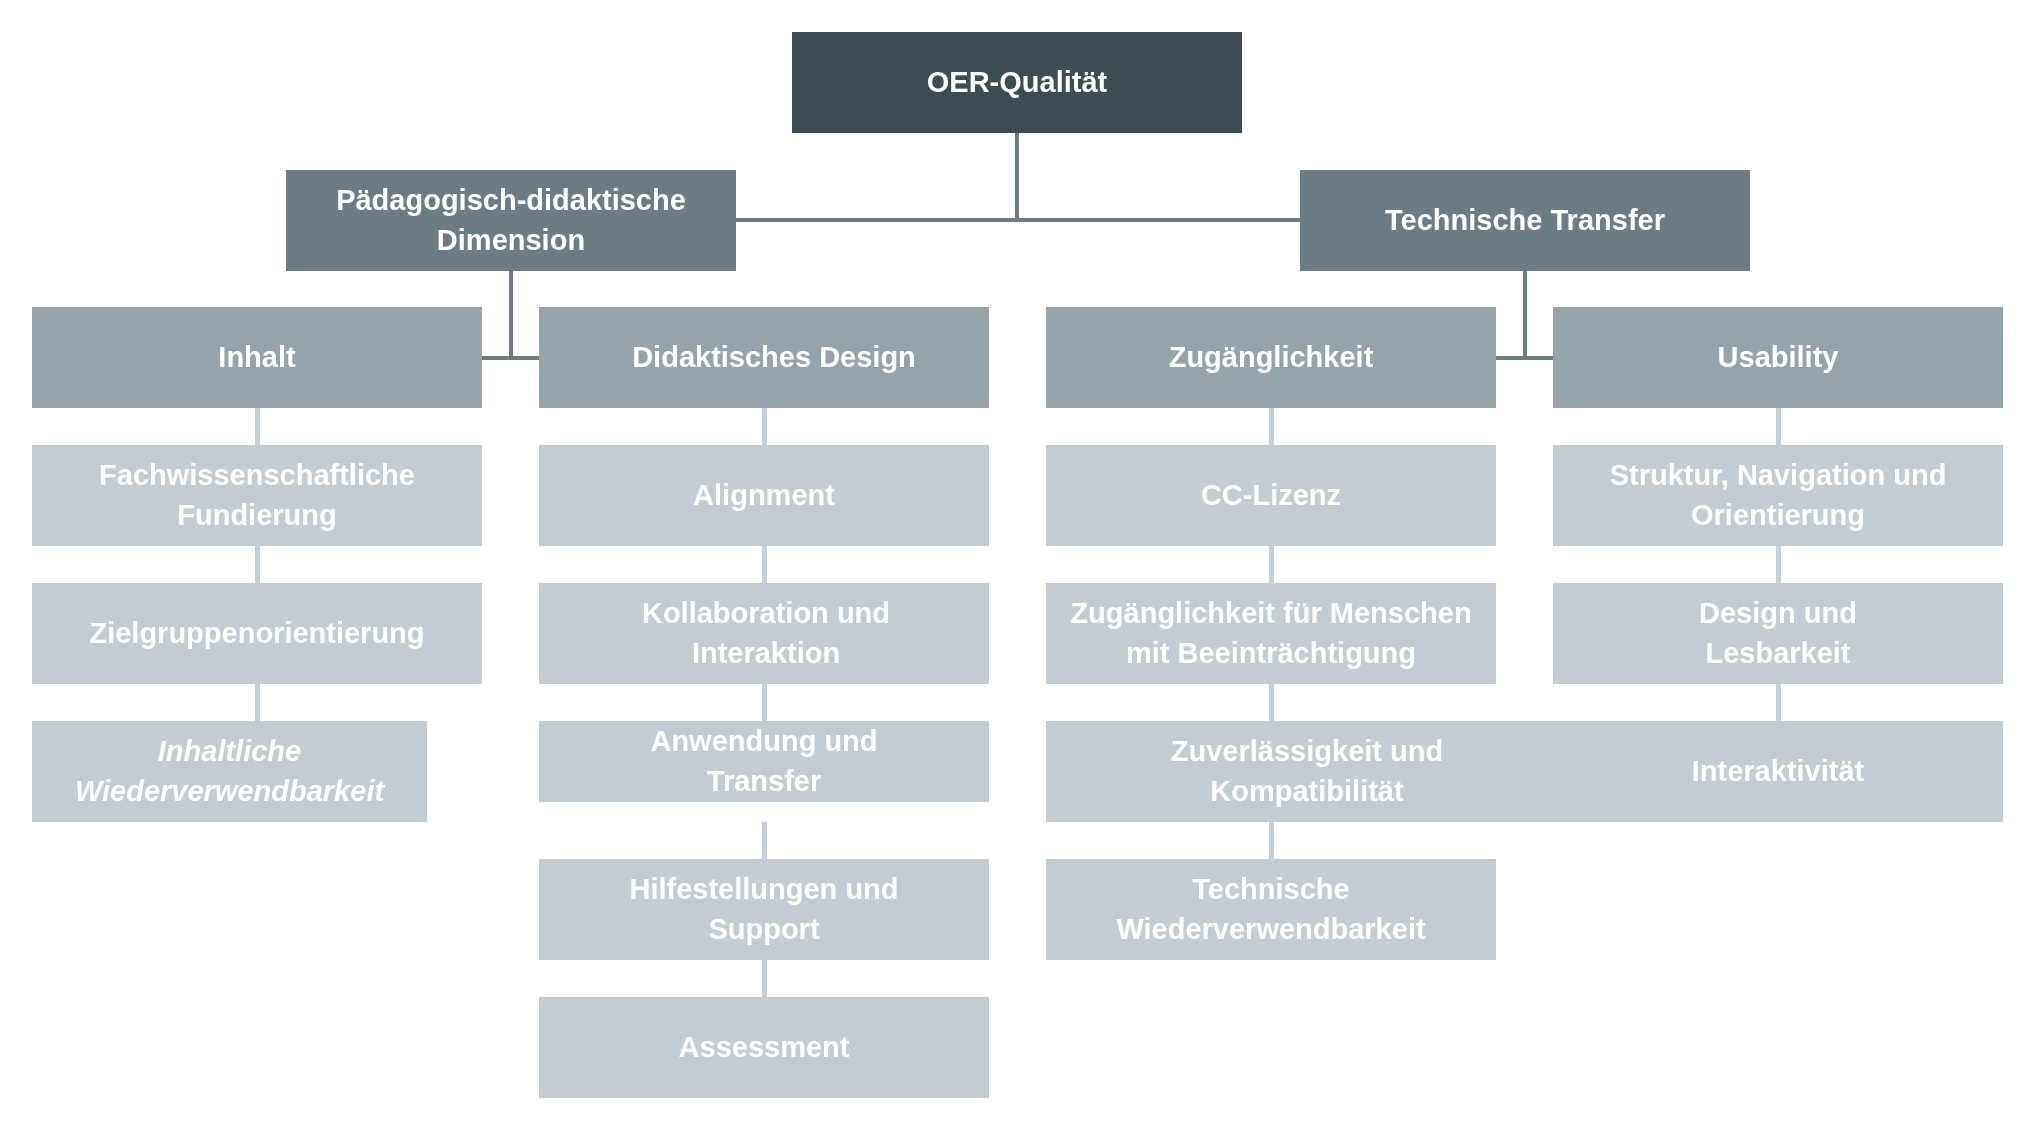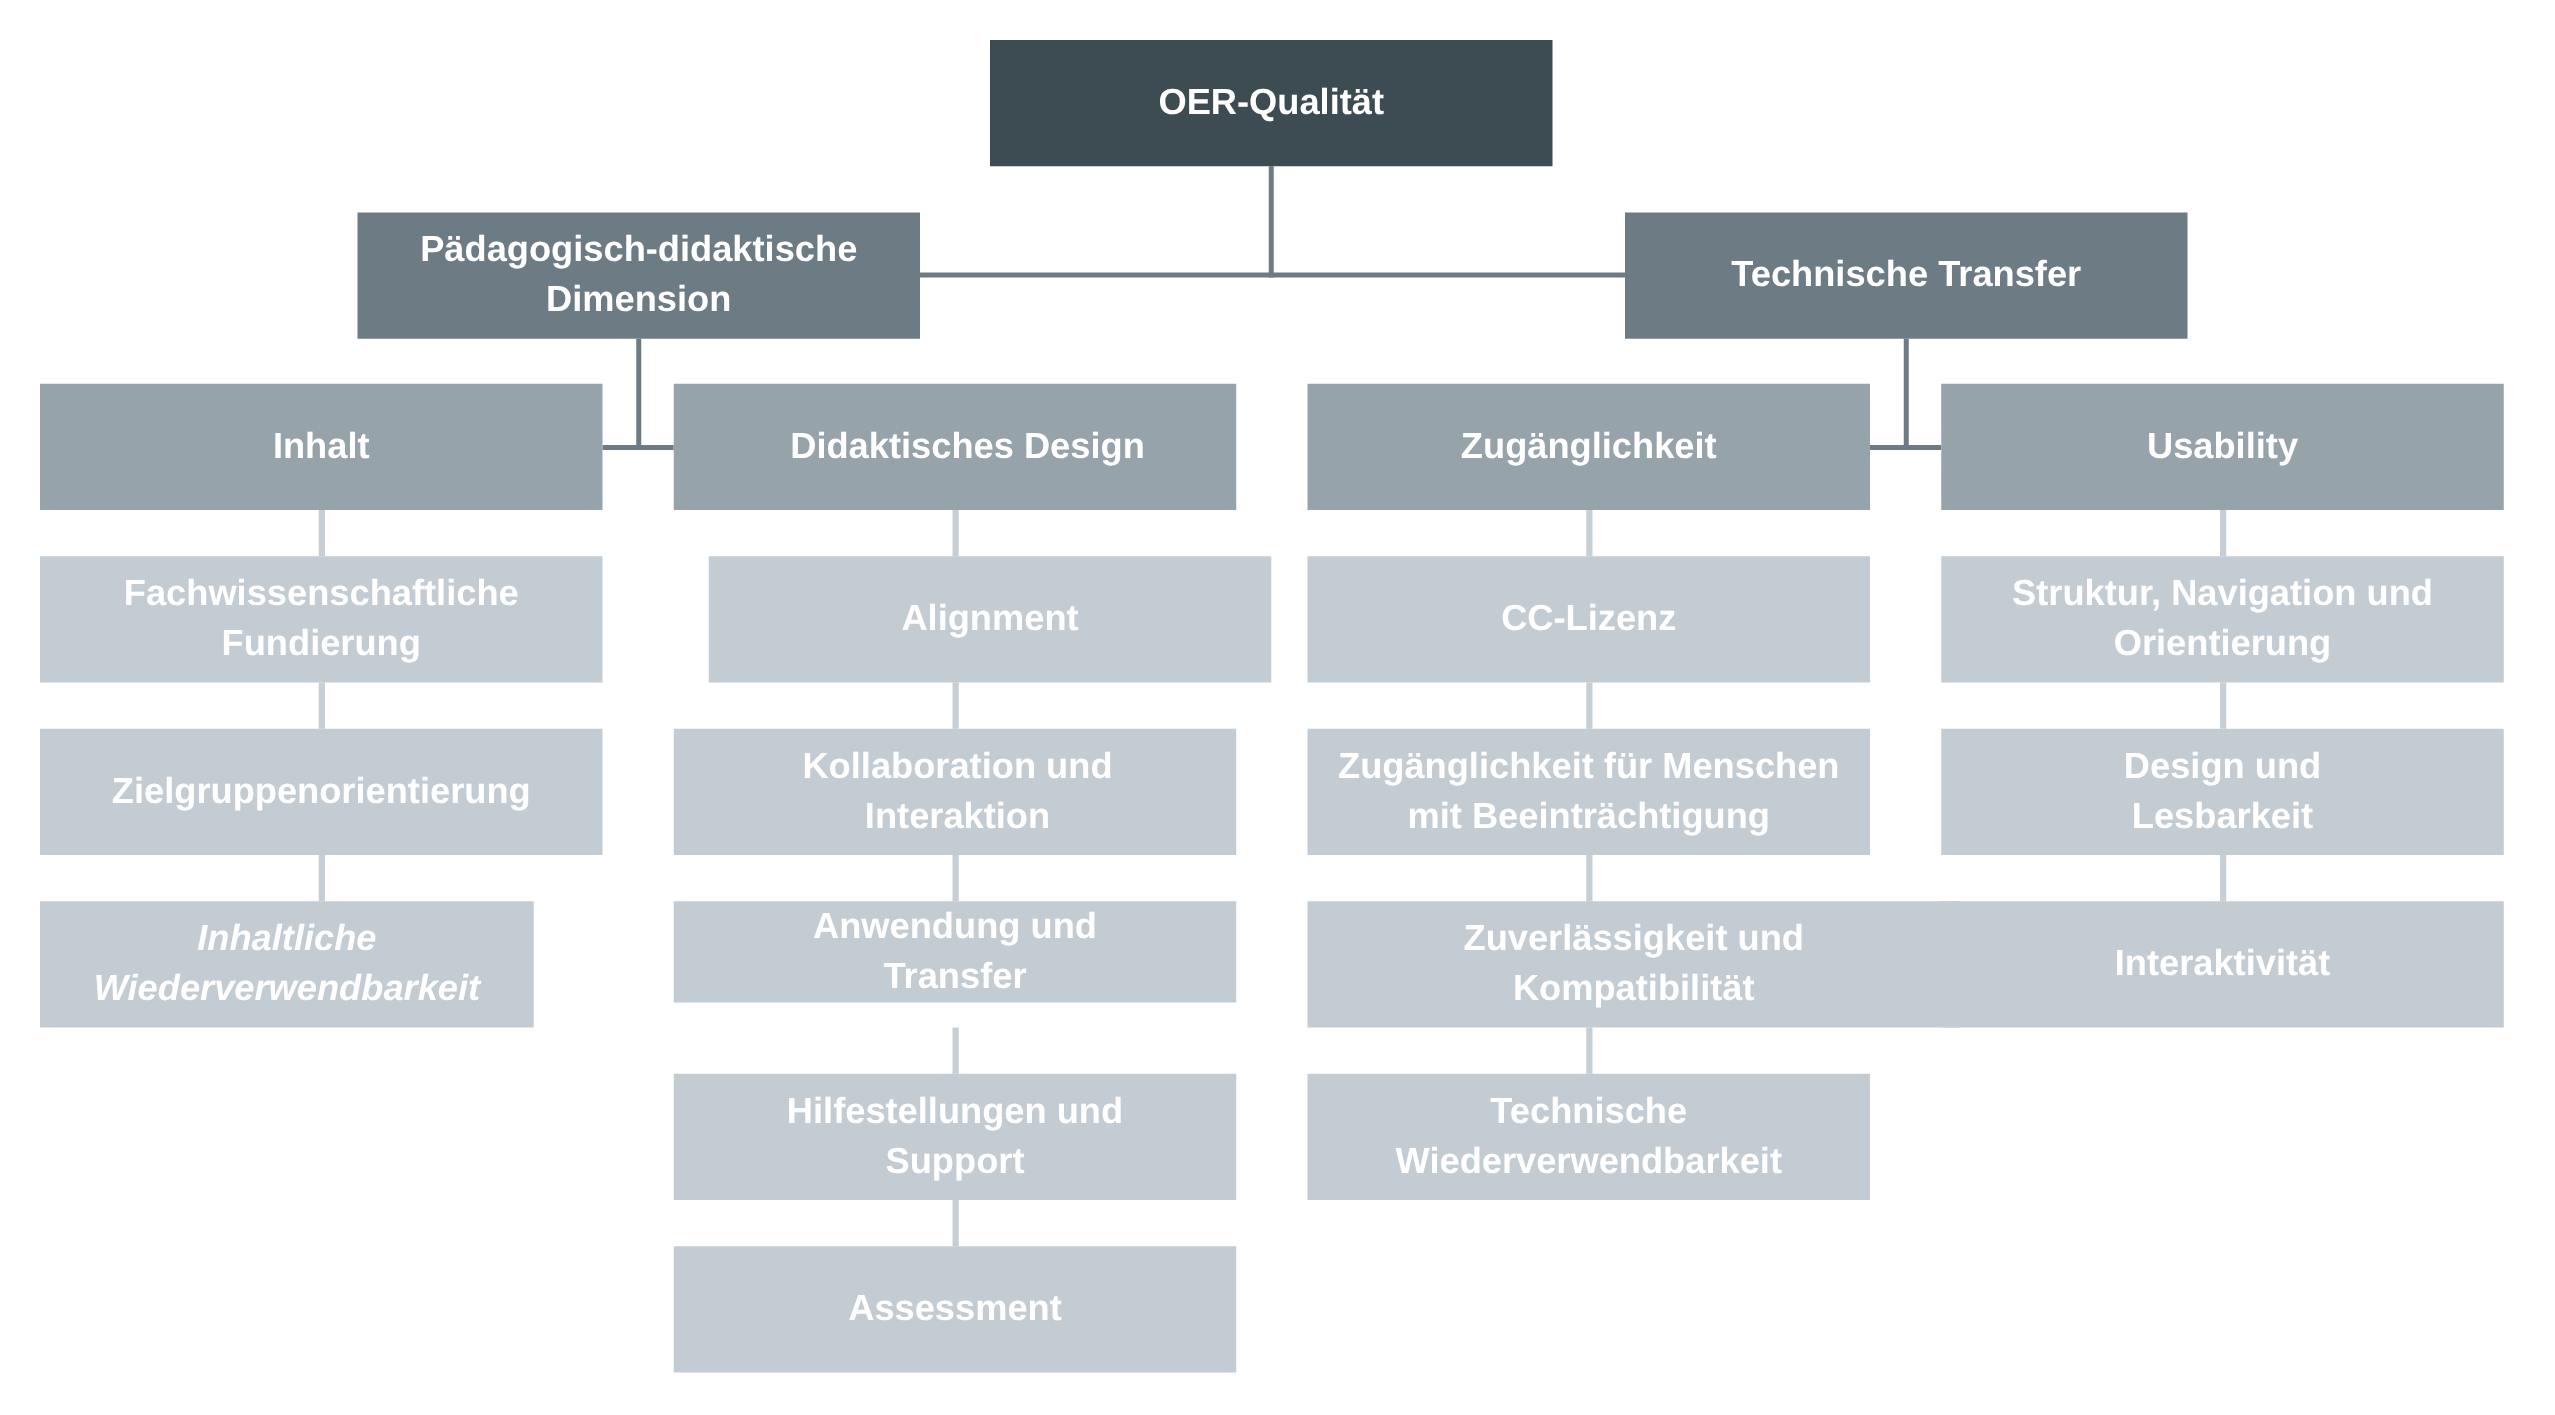--- a/index.html
+++ b/index.html
@@ -80,21 +80,21 @@
   <div class="box header" style="left:539px; top:307px; width:450px; height:101px;padding-left:40px;">Didaktisches Design</div>
   <div class="box header" style="left:1046px; top:307px; width:450px; height:101px;">Zugänglichkeit</div>
   <div class="box header" style="left:1553px; top:307px; width:450px; height:101px;">Usability</div>
 
   <div class="box item" style="left:32px; top:445px; width:450px; height:101px;">Fachwissenschaftliche
 Fundierung</div>
   <div class="box item" style="left:32px; top:583px; width:450px; height:101px;">Zielgruppenorientierung</div>
   <div class="box item" style="left:32px; top:721px; width:395px; height:101px;font-style:italic;">Inhaltliche
 Wiederverwendbarkeit</div>
 
-  <div class="box item" style="left:539px; top:445px; width:450px; height:101px;margin-left:28px;">Alignment</div>
+  <div class="box item" style="left:539px; top:445px; width:450px; height:101px;">Alignment</div>
   <div class="box item" style="left:539px; top:583px; width:450px; height:101px;padding-left:24px;">Kollaboration und
 Interaktion</div>
   <div class="box item" style="left:539px; top:721px; width:450px; height:81px;">Anwendung und
 Transfer</div>
   <div class="box item" style="left:539px; top:859px; width:450px; height:101px;">Hilfestellungen und
 Support</div>
   <div class="box item" style="left:539px; top:997px; width:450px; height:101px;">Assessment</div>
 
   <div class="box item" style="left:1046px; top:445px; width:450px; height:101px;">CC-Lizenz</div>
   <div class="box item" style="left:1046px; top:583px; width:450px; height:101px;">Zugänglichkeit für Menschen

